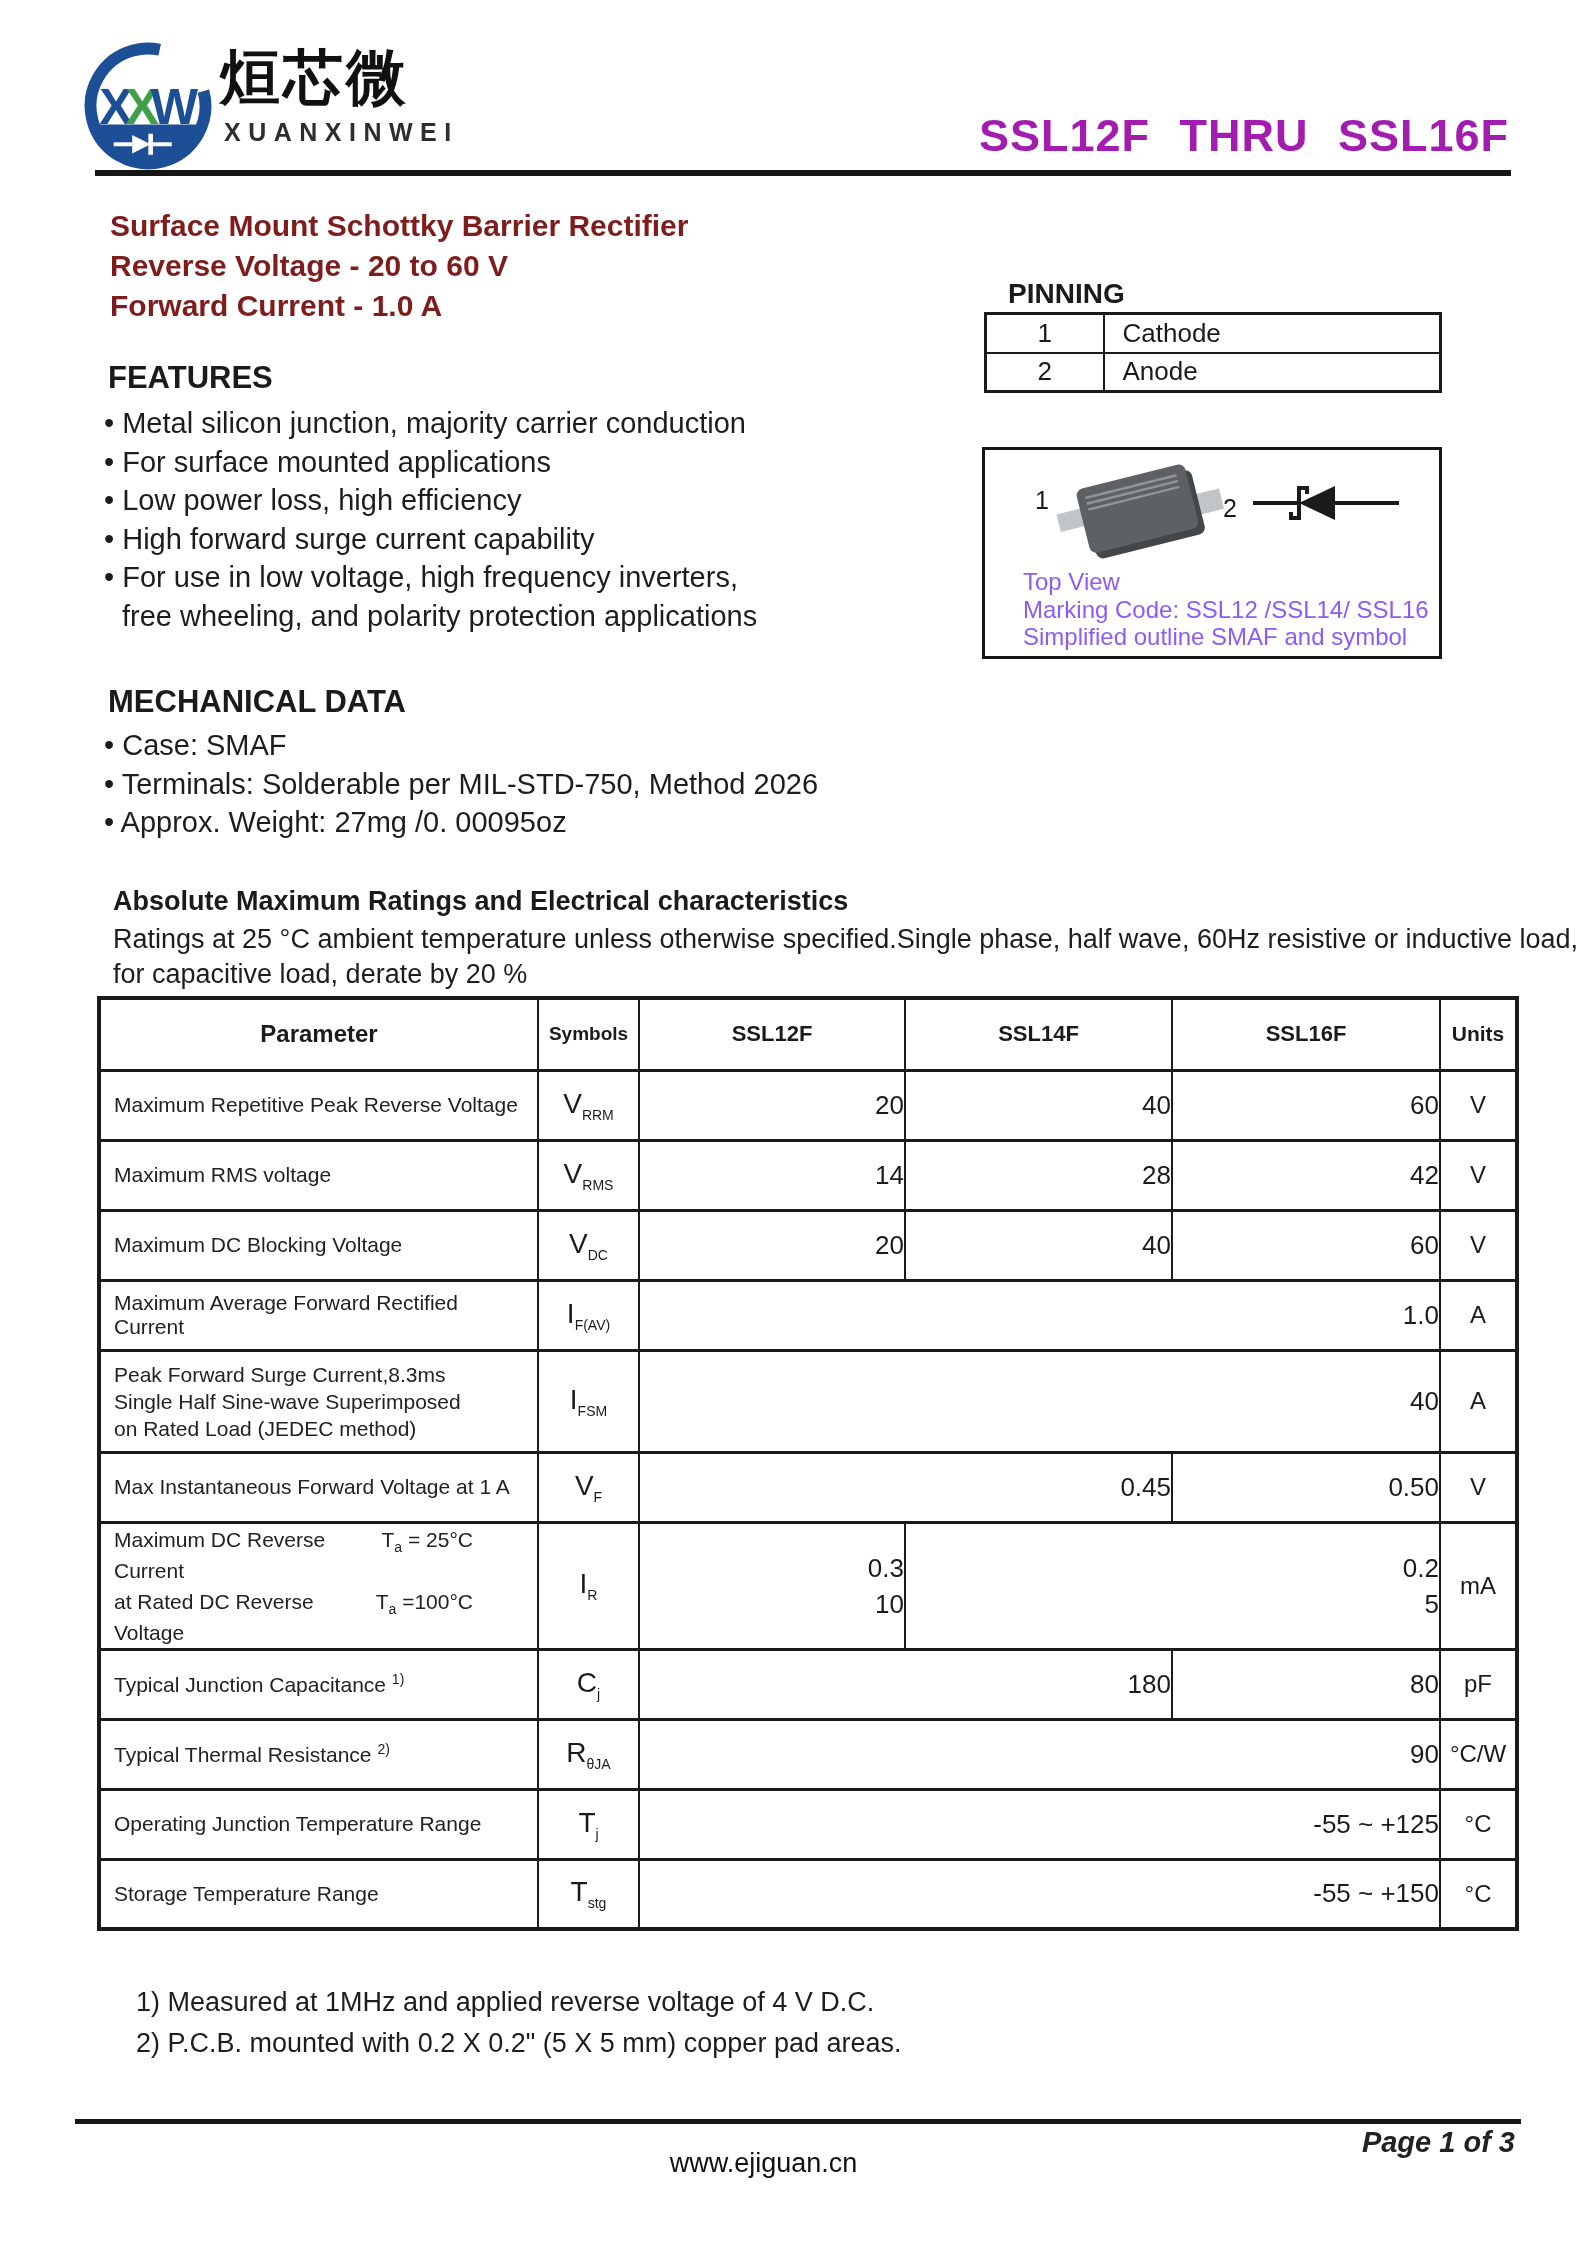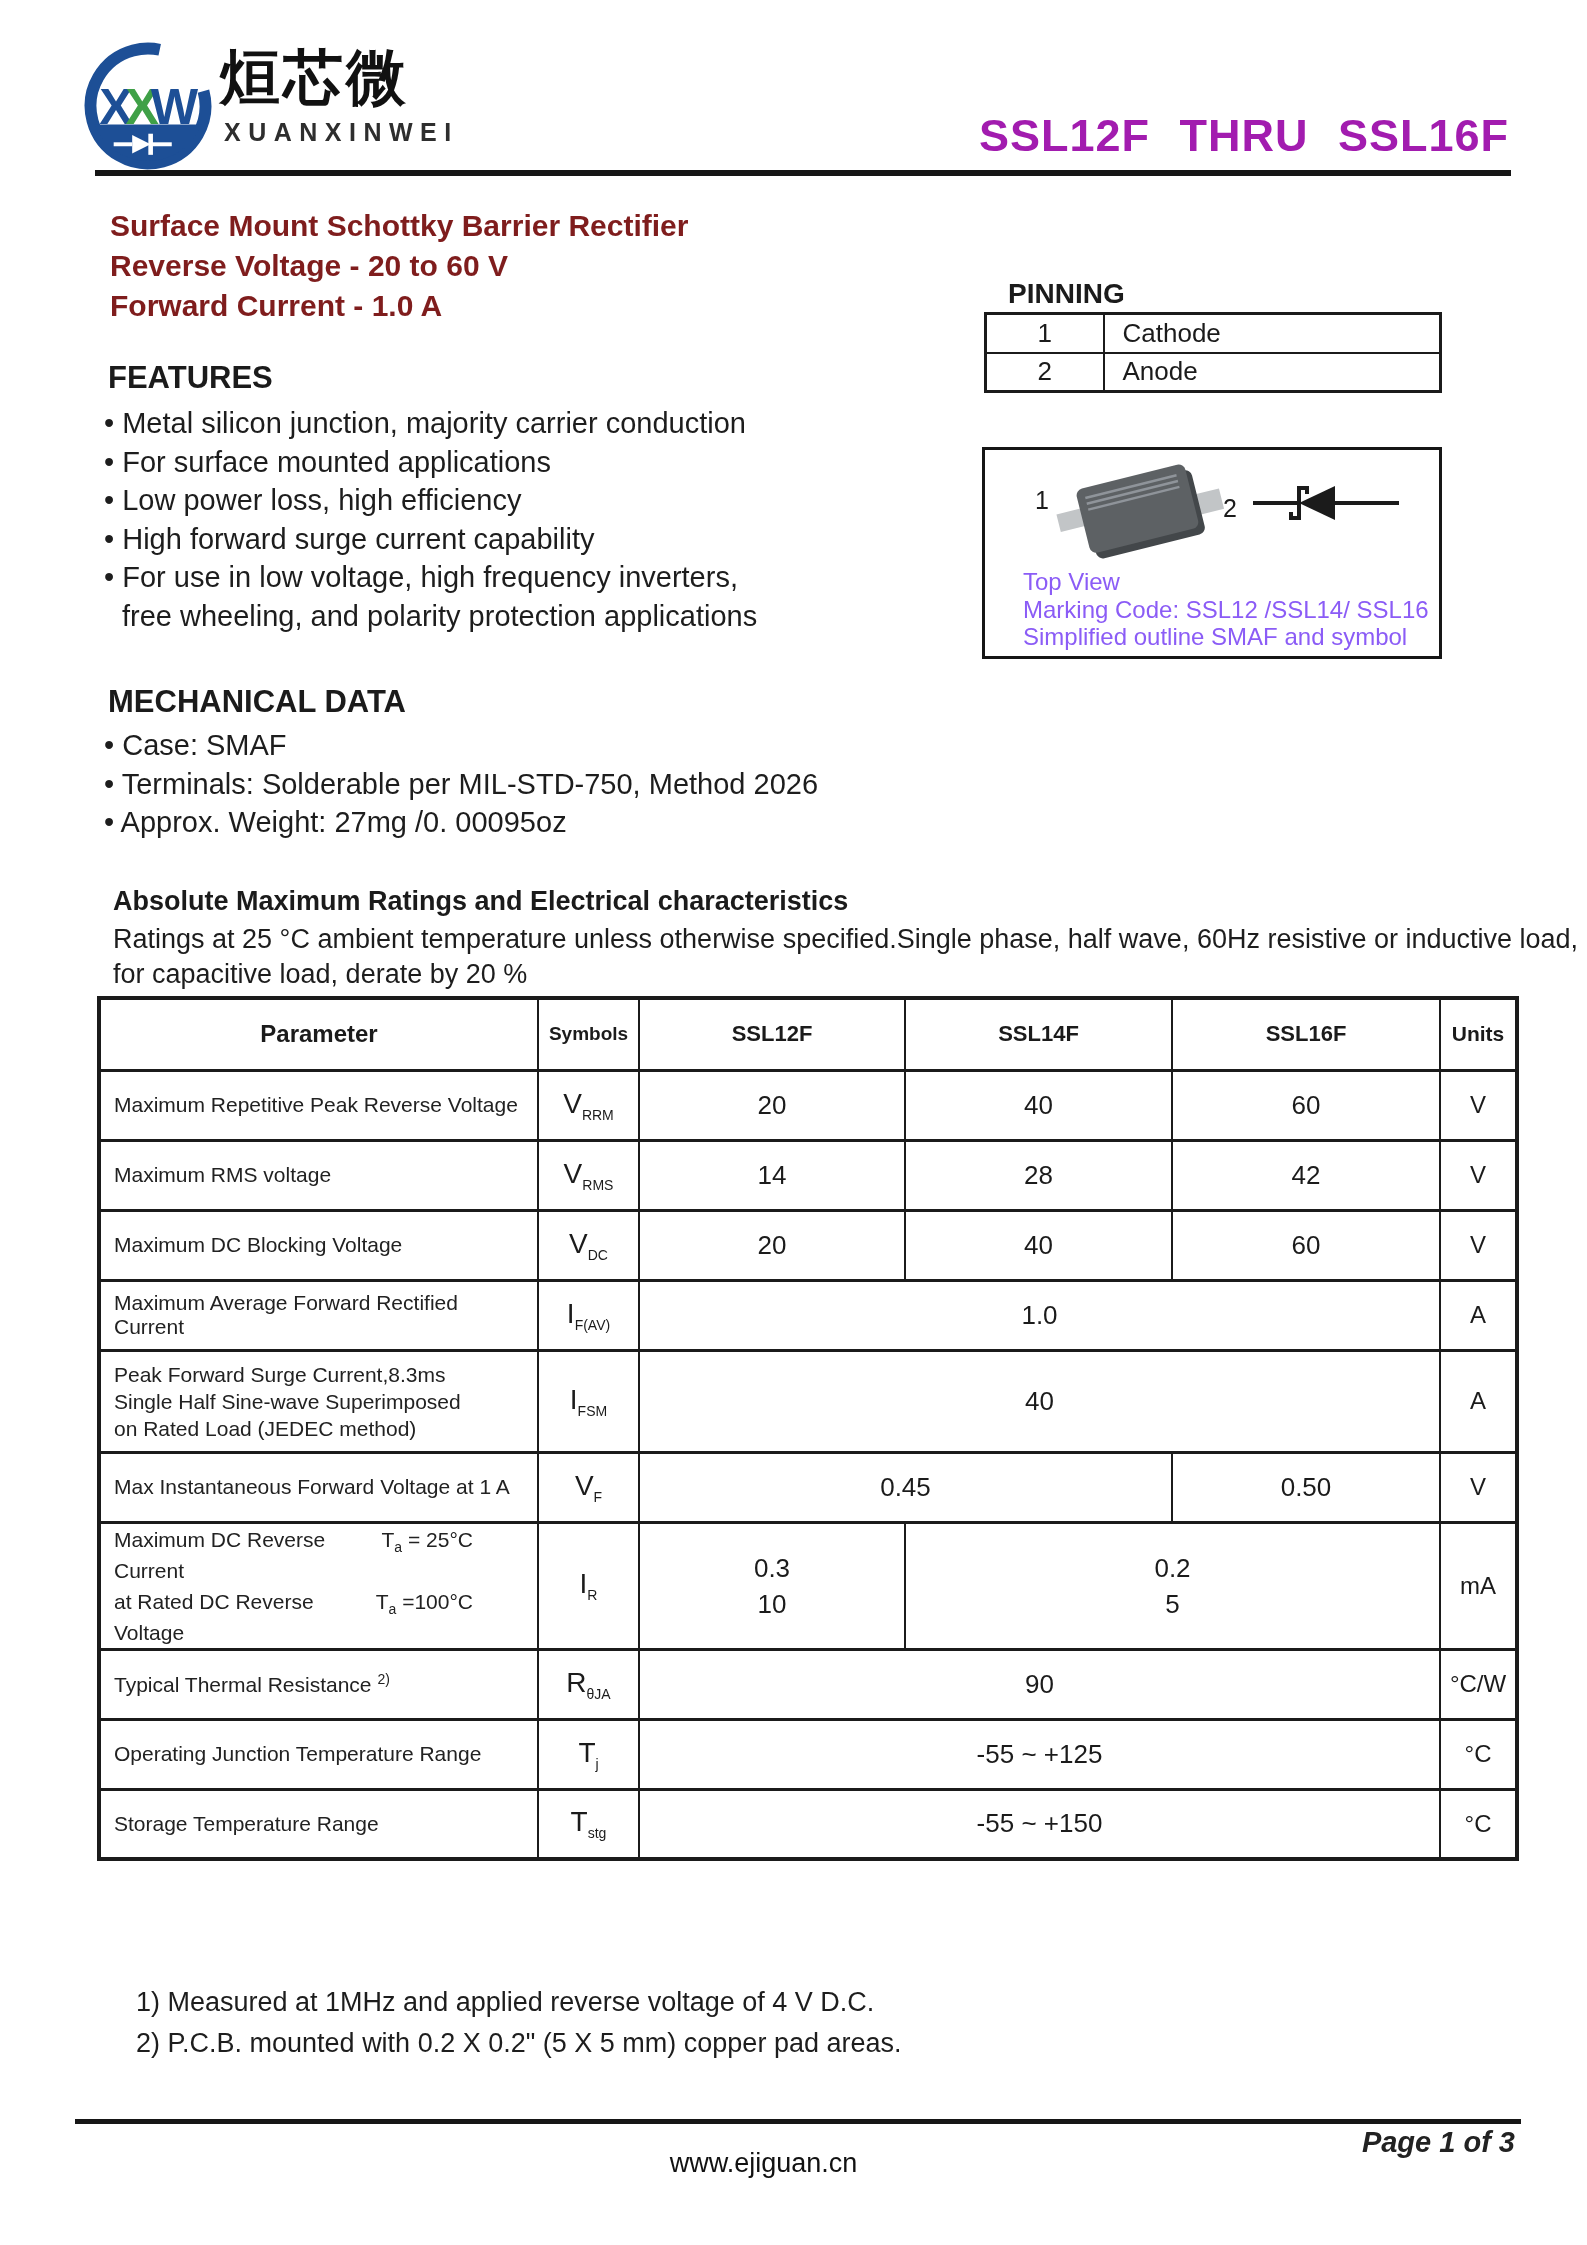--- a/index.html
+++ b/index.html
@@ -48,21 +48,21 @@
   .spec td.h-sym { font-size:19px; }
   .spec td.h-dev { font-size:22px; }
   .spec td.h-units { font-size:21px; }
   .spec tr.rh-std td { height:70px; }
   .spec tr.rh-tall td { height:102px; }
   .spec tr.rh-ir td { height:106px; }
   .spec td.param { font-size:21px; text-align:left; padding-left:13px; padding-right:6px; color:#222; }
   .spec td.param .pline { line-height:27px; }
   .spec td.sym { text-align:center; font-size:28px; }
   .spec td.sym sub { font-size:14px; }
-  .spec td.val { text-align:center; font-size:26px; }
+  .spec td.val { text-align:right; font-size:26px; }
   .spec td.unit { text-align:center; font-size:24px; }
   .irline { display:flex; line-height:31px; }
   .ir-cond { margin-left:auto; margin-right:58px; white-space:pre; }
   .ir-cond sub { font-size:14px; }
   .stack div { line-height:36px; }
   .spec sup { font-size:14px; vertical-align:super; }
   
   .footnotes { position:absolute; left:136px; top:1982px; font-size:27px; line-height:41px; color:#1d1d1d; }
   .footer-rule { position:absolute; left:75px; top:2119px; width:1446px; height:5px; background:#161616; }
   .page-num { position:absolute; right:72px; top:2126px; font-size:29px; font-style:italic; font-weight:bold; color:#222; }
@@ -253,20 +253,27 @@
       </td>
       <td class="val" colspan="2">
         <div class="stack">
               <div>0.2</div>
               <div>5</div>
             </div>
       </td>
       <td class="unit">mA</td>
     </tr>
 
+    <tr class="rh-std">
+      <td class="param"><span>Typical Junction Capacitance</span> <sup>1)</sup></td>
+      <td class="sym"><span>C</span><sub>j</sub></td>
+      <td class="val" colspan="2">180</td>
+      <td class="val">80</td>
+      <td class="unit">pF</td>
+    </tr>
 
     <tr class="rh-std">
       <td class="param"><span>Typical Thermal Resistance</span> <sup>2)</sup></td>
       <td class="sym"><span>R</span><sub>θJA</sub></td>
       <td class="val" colspan="3">90</td>
       <td class="unit">°C/W</td>
     </tr>
 
     <tr class="rh-std">
       <td class="param">Operating Junction Temperature Range</td>

